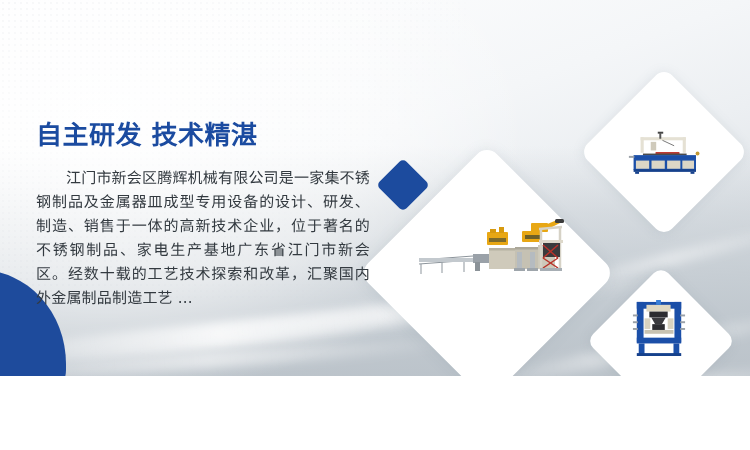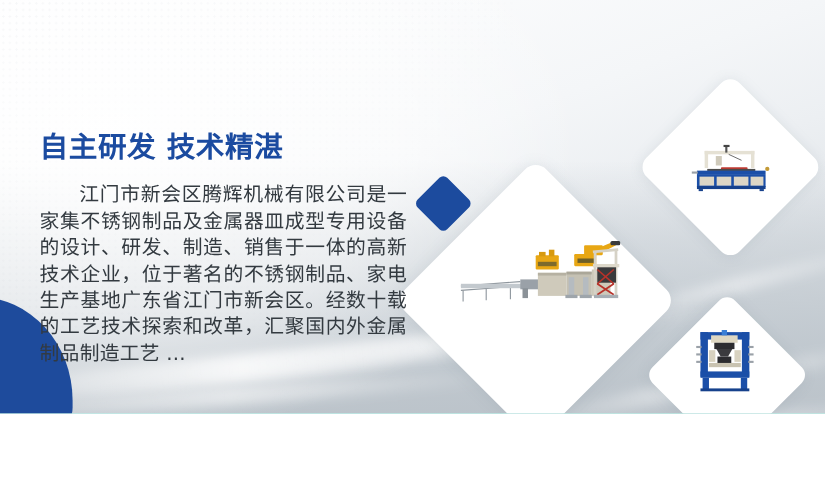--- a/index.html
+++ b/index.html
@@ -155,21 +155,21 @@
     font-size: 26px;
     font-weight: bold;
     line-height: 38px;
     letter-spacing: 0.5px;
     white-space: nowrap;
   }
 
   .body-copy {
     margin-top: 12px;
     color: #333a40;
-    font-size: 18px;
+    font-size: 15px;
     line-height: 24px;
     text-align: justify;
     text-indent: 2em;
     width: 334px;
     letter-spacing: 0.2px;
   }
 
   
 
   .machine { position: absolute; }

